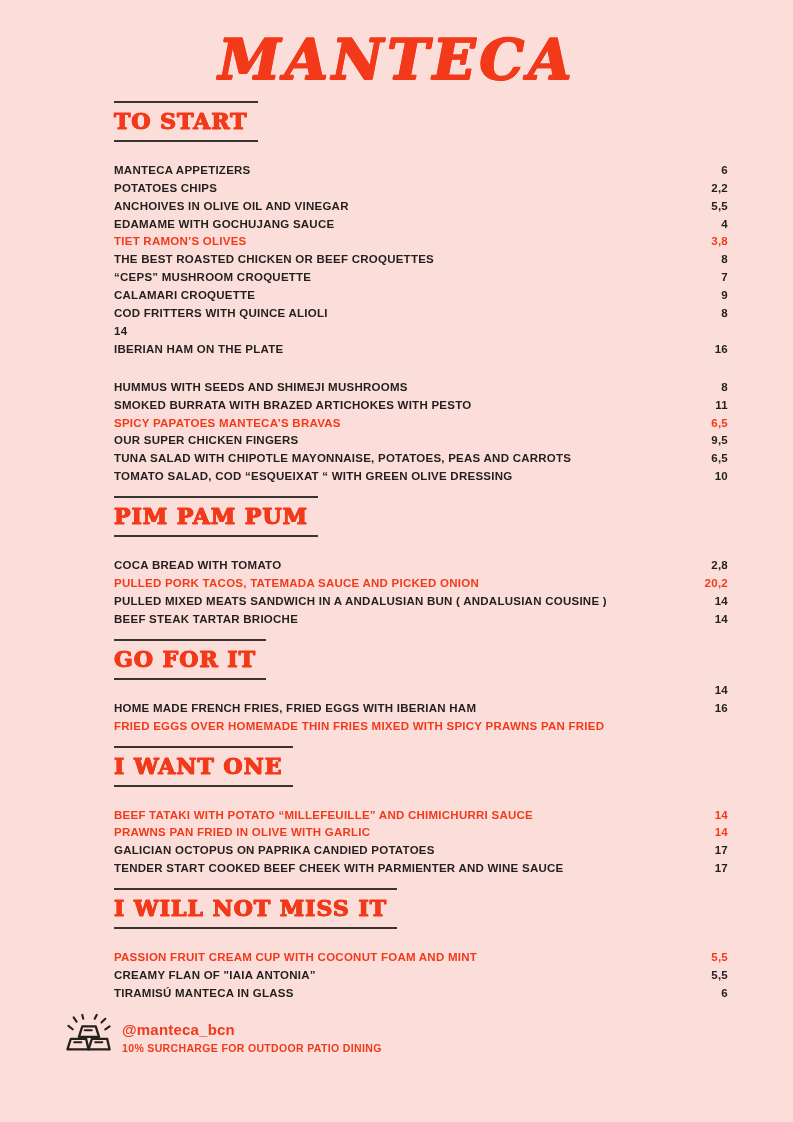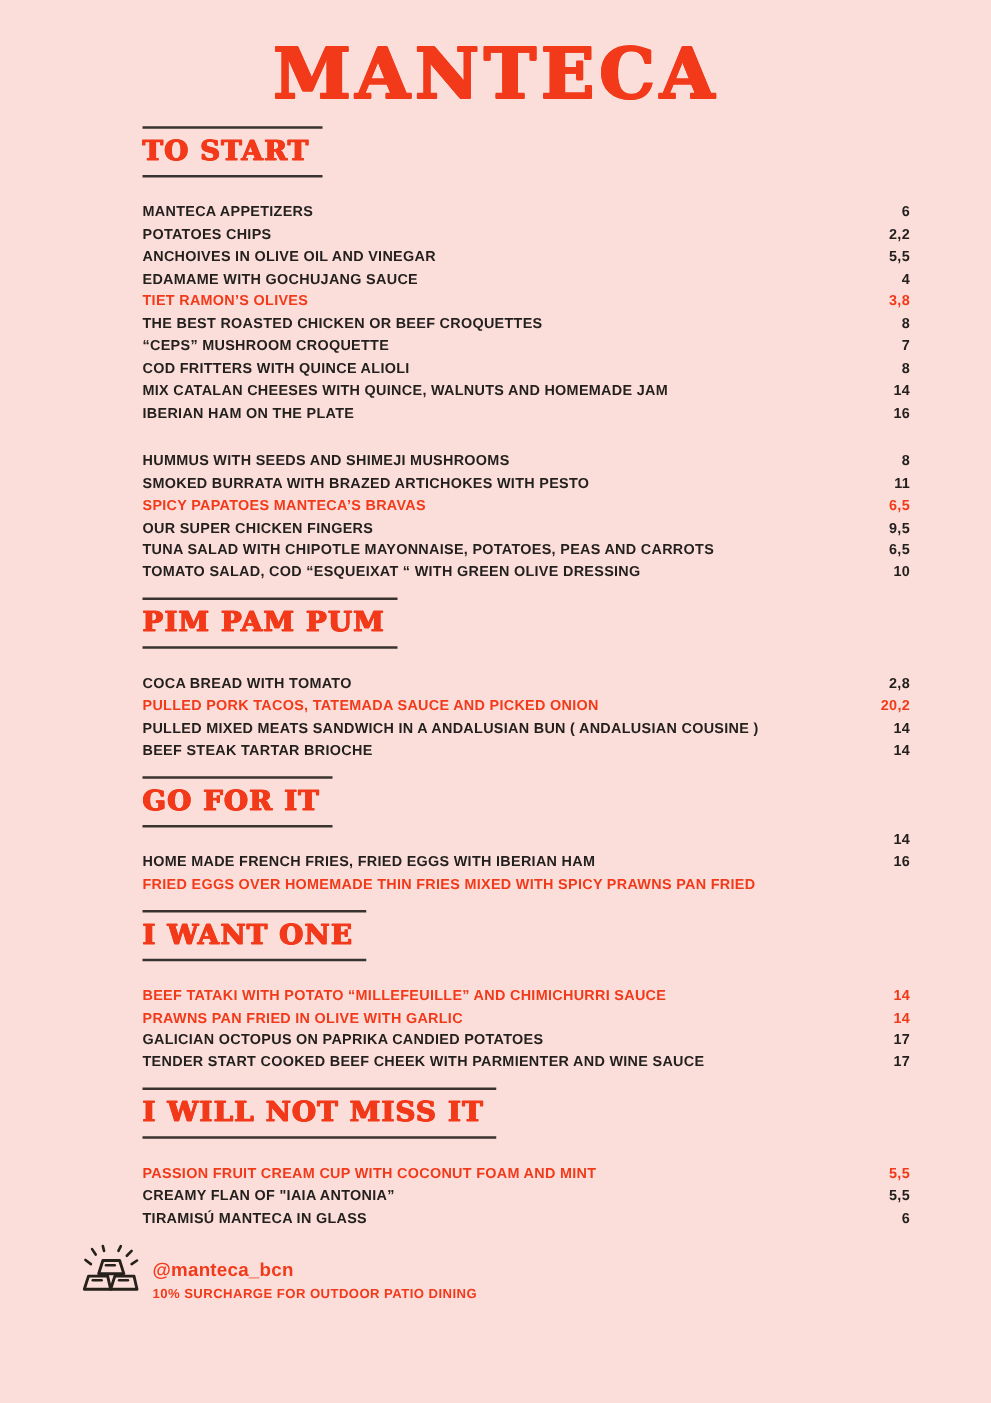--- a/index.html
+++ b/index.html
@@ -21,20 +21,21 @@
     margin:0 0 12px 0;
     text-align:center;
     font-family:"DejaVu Serif",serif;
     font-weight:900;
     font-size:56px;
     line-height:1.05;
     letter-spacing:4px;
     color:var(--accent);
     -webkit-text-stroke:1.6px var(--accent);
     text-shadow:1px 0 currentColor,-1px 0 currentColor,0 1px currentColor;
+    font-style:italic;
   }
 
   section{margin-bottom:10px;margin-left:48px;}
   .heading-block{
     display:inline-block;
     border-top:2px solid var(--rule);
     border-bottom:2px solid var(--rule);
     padding:7px 10px 7px 0;
   }
   .heading-text{
@@ -68,21 +69,21 @@
     color:var(--ink);
   }
   .item-name{white-space:nowrap;}
   .item-price{text-align:right;white-space:nowrap;}
   .item.highlight .item-name,
   .item.highlight .item-price{color:var(--accent);}
 
   footer{
     margin-top:10px;
     display:flex;
-    align-items:flex-end;
+    align-items:center;
     gap:10px;
   }
   .bars-icon{flex:0 0 auto;display:block;}
   .footer-text{padding-top:4px;}
   .handle{
     font-size:15px;
     font-weight:bold;
     color:var(--accent);
     letter-spacing:0.2px;
   }
@@ -135,28 +136,31 @@
   <li class="item">
     <span class="item-name">THE BEST ROASTED CHICKEN OR BEEF CROQUETTES</span>
     <span class="item-price">8</span>
   </li>
 
   <li class="item">
     <span class="item-name">“CEPS” MUSHROOM CROQUETTE</span>
     <span class="item-price">7</span>
   </li>
 
+  <li class="item">
+    <span class="item-name">CALAMARI CROQUETTE</span>
+    <span class="item-price">9</span>
+  </li>
 
   <li class="item">
     <span class="item-name">COD FRITTERS WITH QUINCE ALIOLI</span>
     <span class="item-price">8</span>
   </li>
 
   <li class="item">
-    <span class="item-name">MIX CATALAN CHEESES WITH QUINCE, WALNUTS AND HOMEMADE JAM</span>
     <span class="item-price">14</span>
   </li>
 
   <li class="item">
     <span class="item-name">IBERIAN HAM ON THE PLATE</span>
     <span class="item-price">16</span>
   </li>
 </ul>
   </section>
 

